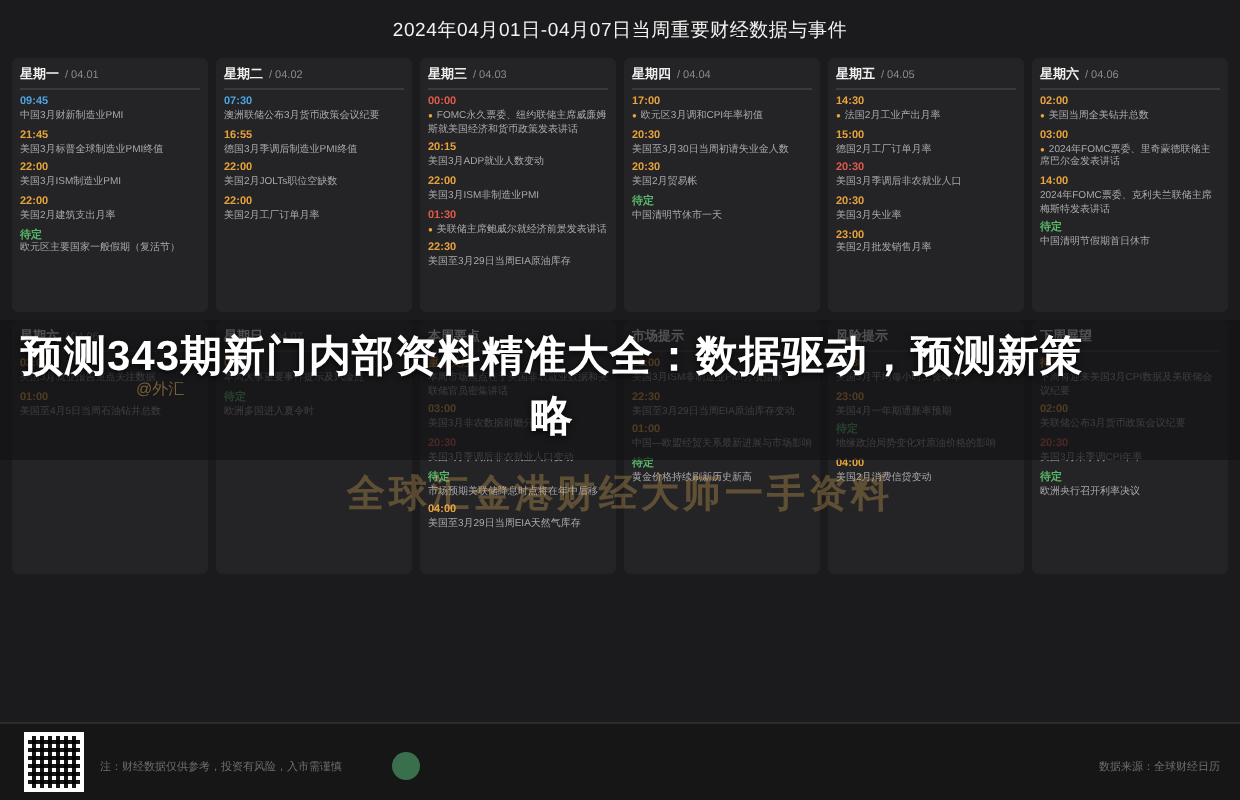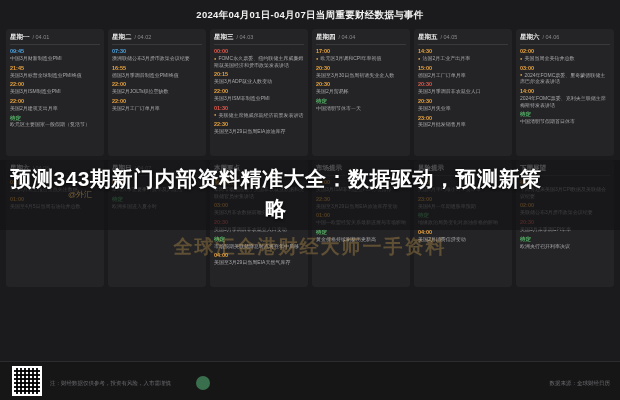--- a/index.html
+++ b/index.html
@@ -17,21 +17,21 @@
   .page {
     position: relative;
     width: 620px;
     height: 400px;
     background: #1b1b1d;
     overflow: hidden;
   }
   .header {
     text-align: center;
     font-size: 9.5px;
-    font-weight: bold;
+    font-weight: normal;
     color: #f2f2f2;
     padding: 9px 0 7px 0;
     letter-spacing: 0.3px;
   }
   .grid {
     display: grid;
     grid-template-columns: repeat(6, 1fr);
     gap: 4px;
     padding: 0 6px;
   }

